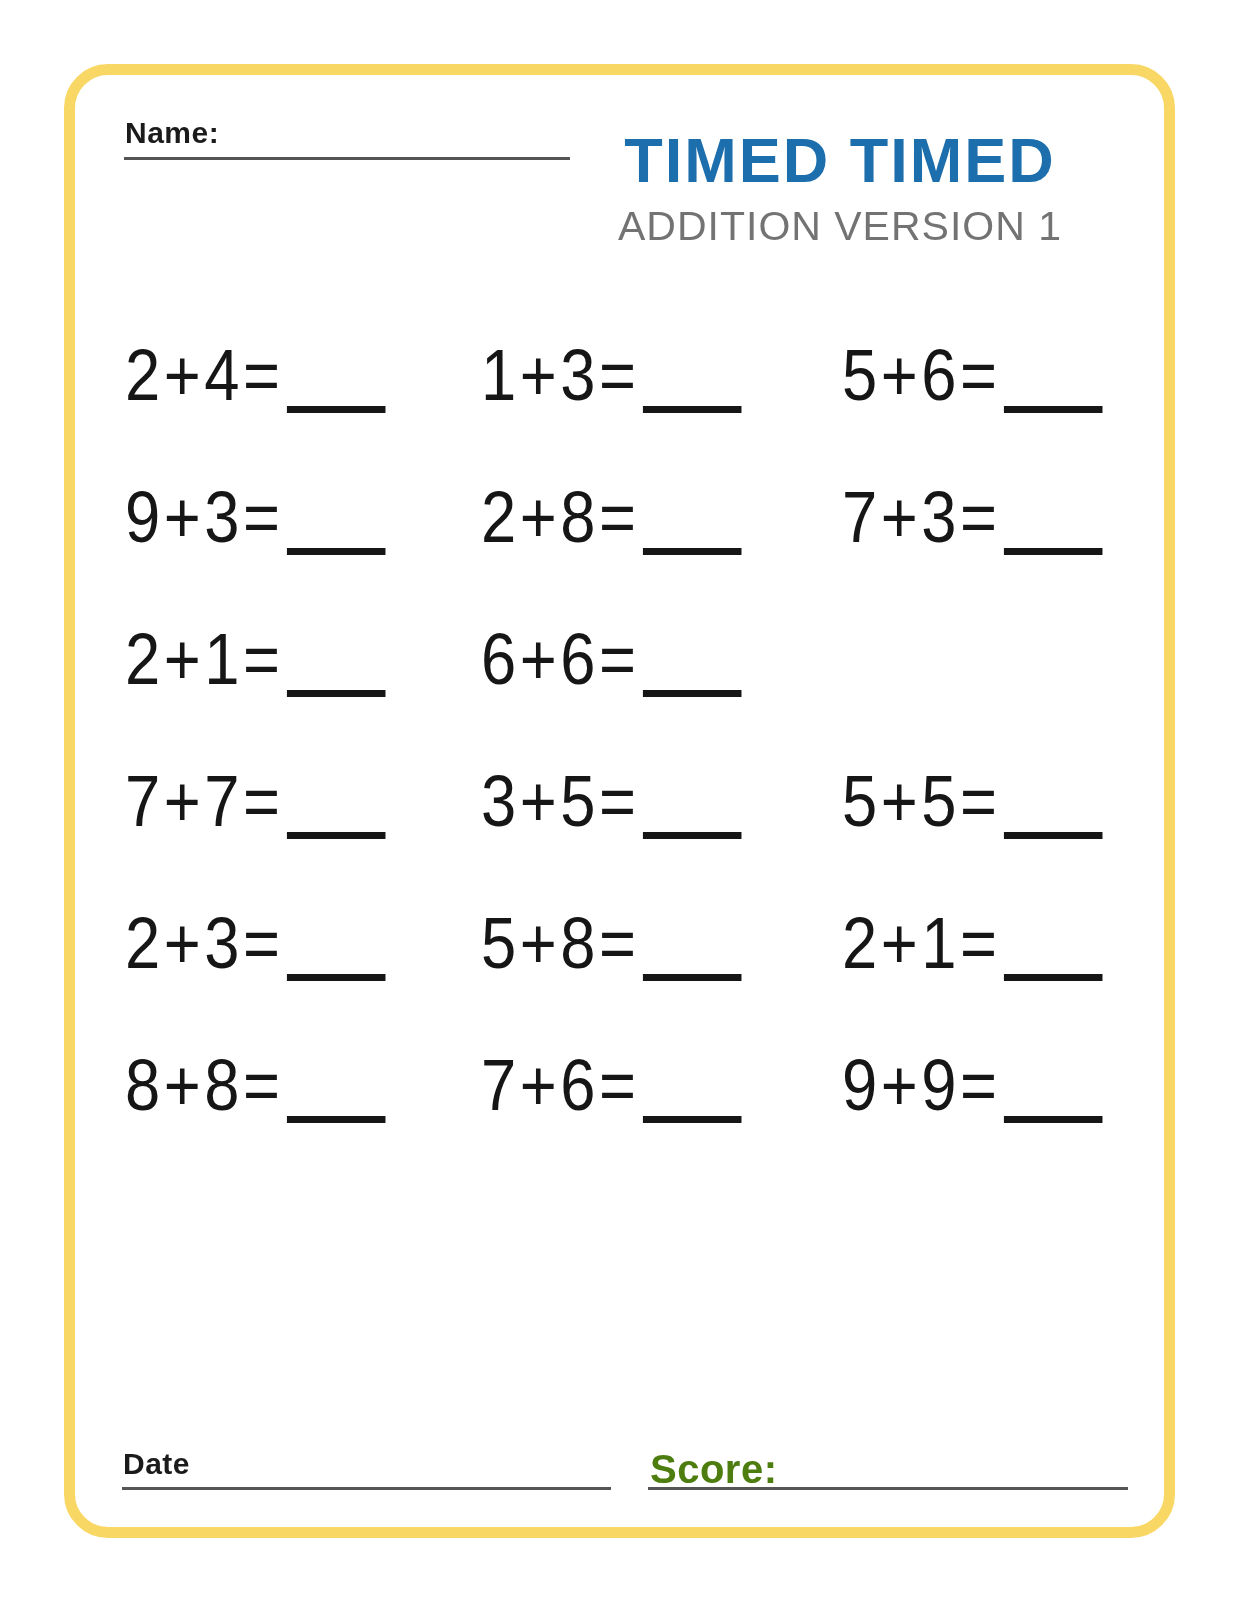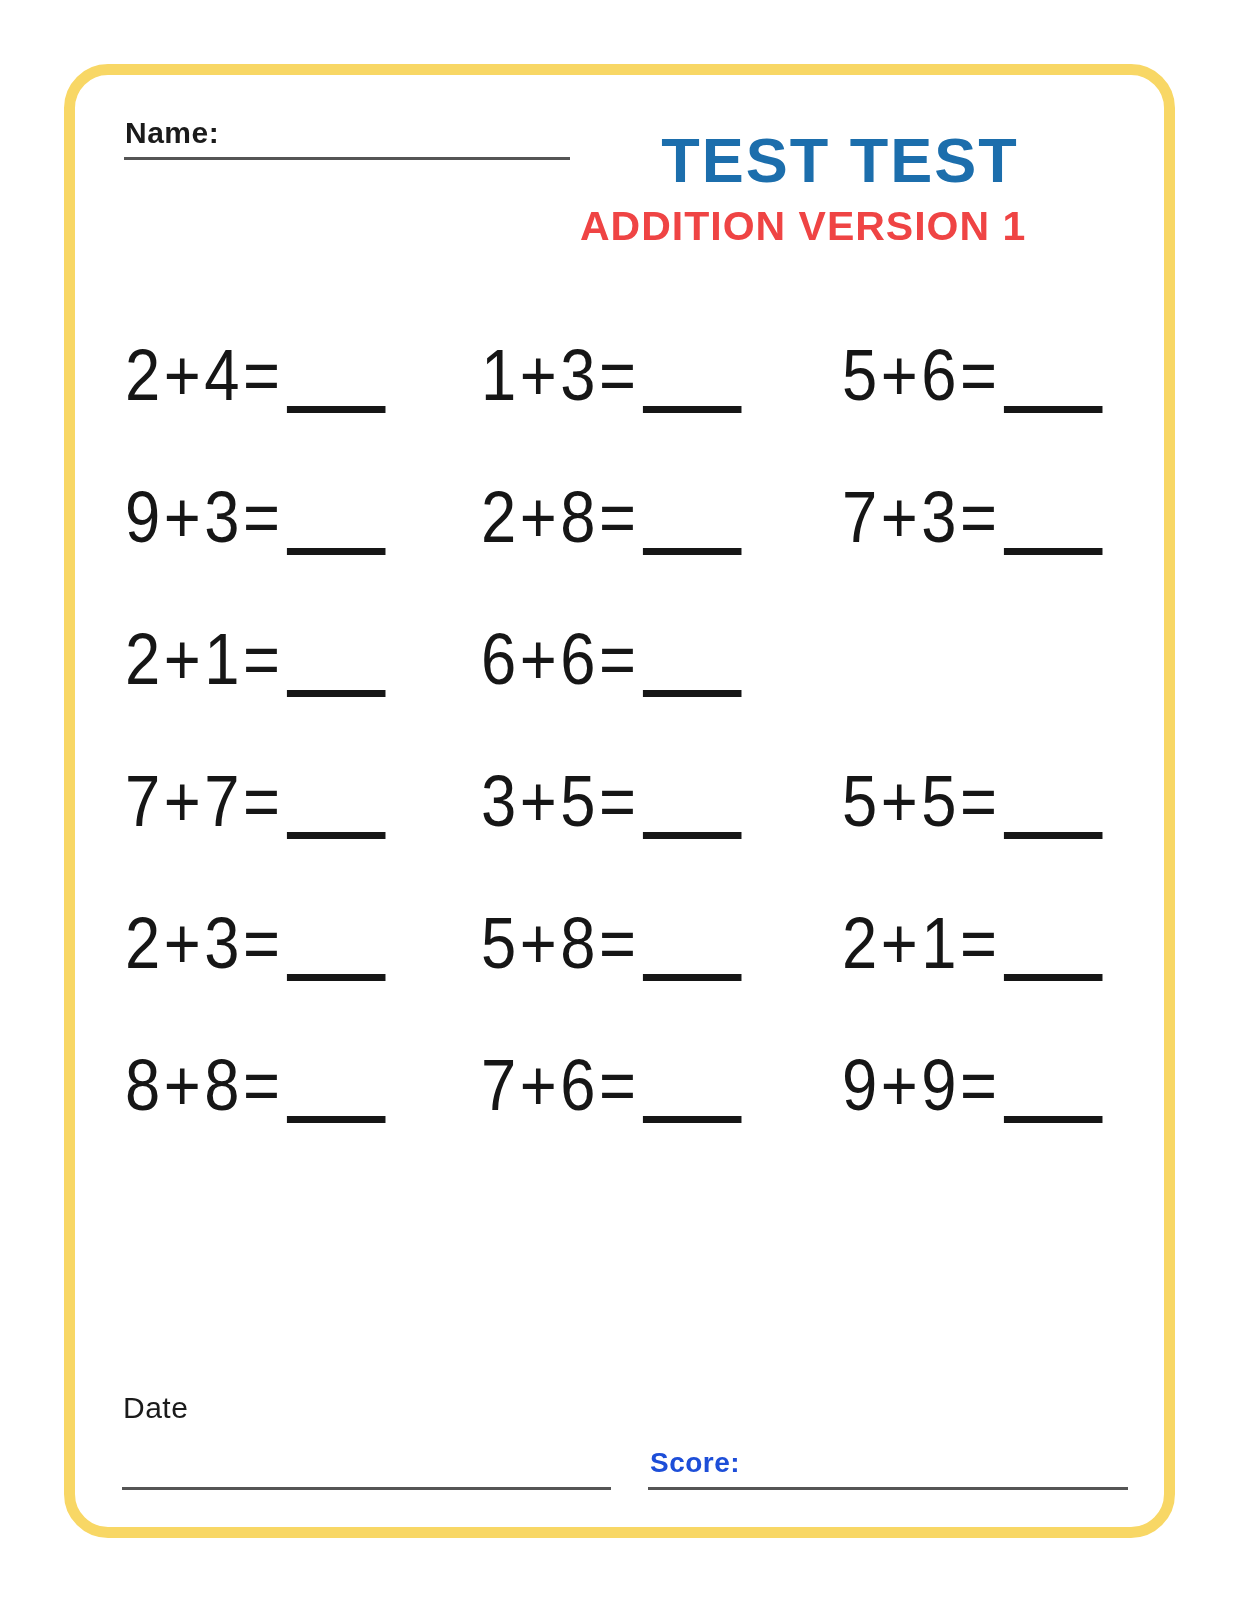--- a/index.html
+++ b/index.html
@@ -54,25 +54,25 @@
     font-weight: bold;
     letter-spacing: 2px;
     color: #1C6EAC;
     white-space: nowrap;
   }
   .subtitle {
     position: absolute;
     left: 580px;
     top: 203px;
     width: 520px;
-    text-align: left;
+    text-align: center;
     font-size: 41px;
-    font-weight: bold;
+    font-weight: normal;
     letter-spacing: 1px;
-    color: #ef4444;
+    color: #737373;
     white-space: nowrap;
   }
   
   .problems {
     position: absolute;
     left: 125px;
     top: 274px;
     width: 1030px;
   }
   .prow {
@@ -100,61 +100,61 @@
     width: 112px;
     height: 0;
     border-bottom: 7px solid #161616;
     margin-bottom: -13px;
     margin-left: 4px;
   }
   
   .date-label {
     position: absolute;
     left: 123px;
-    top: 1391px;
+    top: 1447px;
     font-size: 30px;
-    font-weight: normal;
+    font-weight: bold;
     color: #1b1b1b;
     letter-spacing: 0.5px;
   }
   .date-line {
     position: absolute;
     left: 122px;
     top: 1487px;
     width: 489px;
     height: 3px;
     background: #555555;
   }
   .score-label {
     position: absolute;
     left: 650px;
     top: 1447px;
-    font-size: 28px;
-    font-weight: bold;
-    color: #1d4ed8;
+    font-size: 40px;
+    font-weight: bold;
+    color: #4d7c0f;
     letter-spacing: 0.5px;
   }
   .score-line {
     position: absolute;
     left: 648px;
     top: 1487px;
     width: 480px;
     height: 3px;
     background: #555555;
   }
 </style>
 </head>
 <body>
 
 <div class="page">
   <div class="frame"></div>
 
   <div class="name-label">Name:</div>
   <div class="name-line"></div>
-  <div class="title">TEST TEST</div>
+  <div class="title">TIMED TIMED</div>
   <div class="subtitle">ADDITION VERSION 1</div>
 
   <div class="problems">
 
     <div class="prow">
       <div class="pcell">
         <span class="eq"><span>2+4=</span><span class="blank"></span></span>
       </div>
       <div class="pcell">
         <span class="eq"><span>1+3=</span><span class="blank"></span></span>

